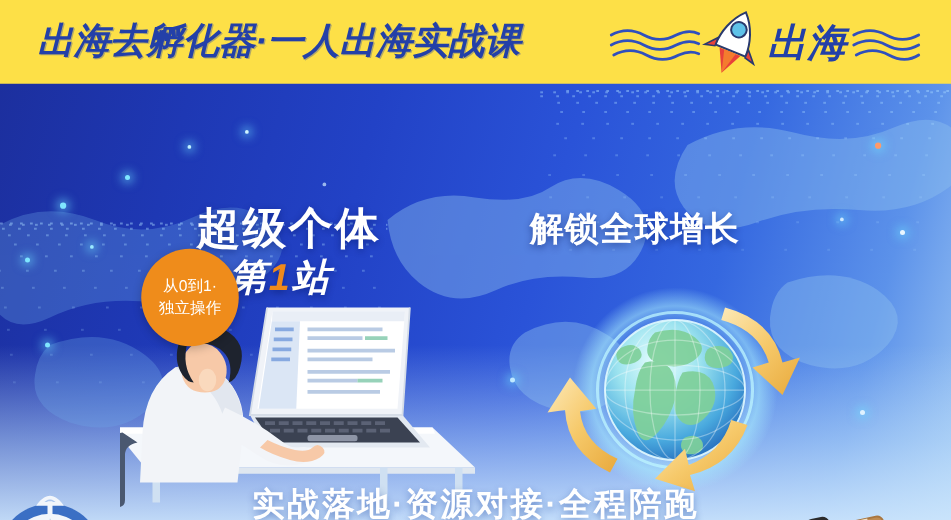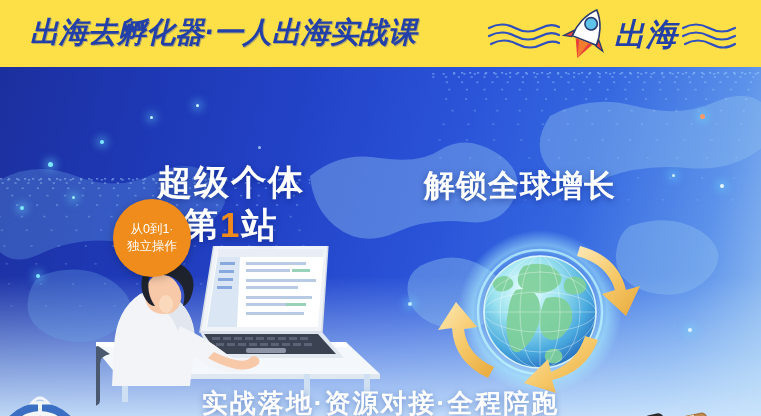--- a/index.html
+++ b/index.html
@@ -71,43 +71,44 @@
 
   
   .h-super {
     position:absolute; left:157px; top:93px;
     font-size:35px; font-weight:bold; color:#ffffff;
     letter-spacing:2px; white-space:nowrap;
     text-shadow:0 2px 6px rgba(0,20,90,.45);
   }
   .h-station {
     position:absolute; left:183px; top:136px;
-    font-size:35px; font-weight:bold; color:#ffffff;
+    font-size:30px; font-weight:bold; color:#ffffff;
     letter-spacing:2px; white-space:nowrap;
     text-shadow:0 2px 6px rgba(0,20,90,.45);
+    font-style:italic;
   }
   .h-station .num { color:#f08a1c; }
 
   .badge {
     position:absolute; left:113px; top:133px;
     width:78px; height:78px; border-radius:50%;
     background:#ef8c1b;
     display:flex; flex-direction:column;
     align-items:center; justify-content:center;
     box-shadow:0 2px 8px rgba(0,0,0,.22);
   }
   .badge span {
     color:#fff; font-size:12.5px; font-weight:normal;
     line-height:17px; white-space:nowrap;
   }
 
   
   .h-global {
     position:absolute; left:424px; top:99px;
-    font-size:31px; font-weight:bold; color:#ffffff;
+    font-size:27px; font-weight:bold; color:#ffffff;
     letter-spacing:1px; white-space:nowrap;
     text-shadow:0 2px 6px rgba(0,20,90,.45);
   }
   .h-global-sub {
     position:absolute; left:426px; top:142px;
     font-size:14.5px; font-weight:bold; color:#ffffff;
     letter-spacing:.5px; white-space:nowrap;
     text-shadow:0 1px 4px rgba(0,20,90,.4);
   }
 

